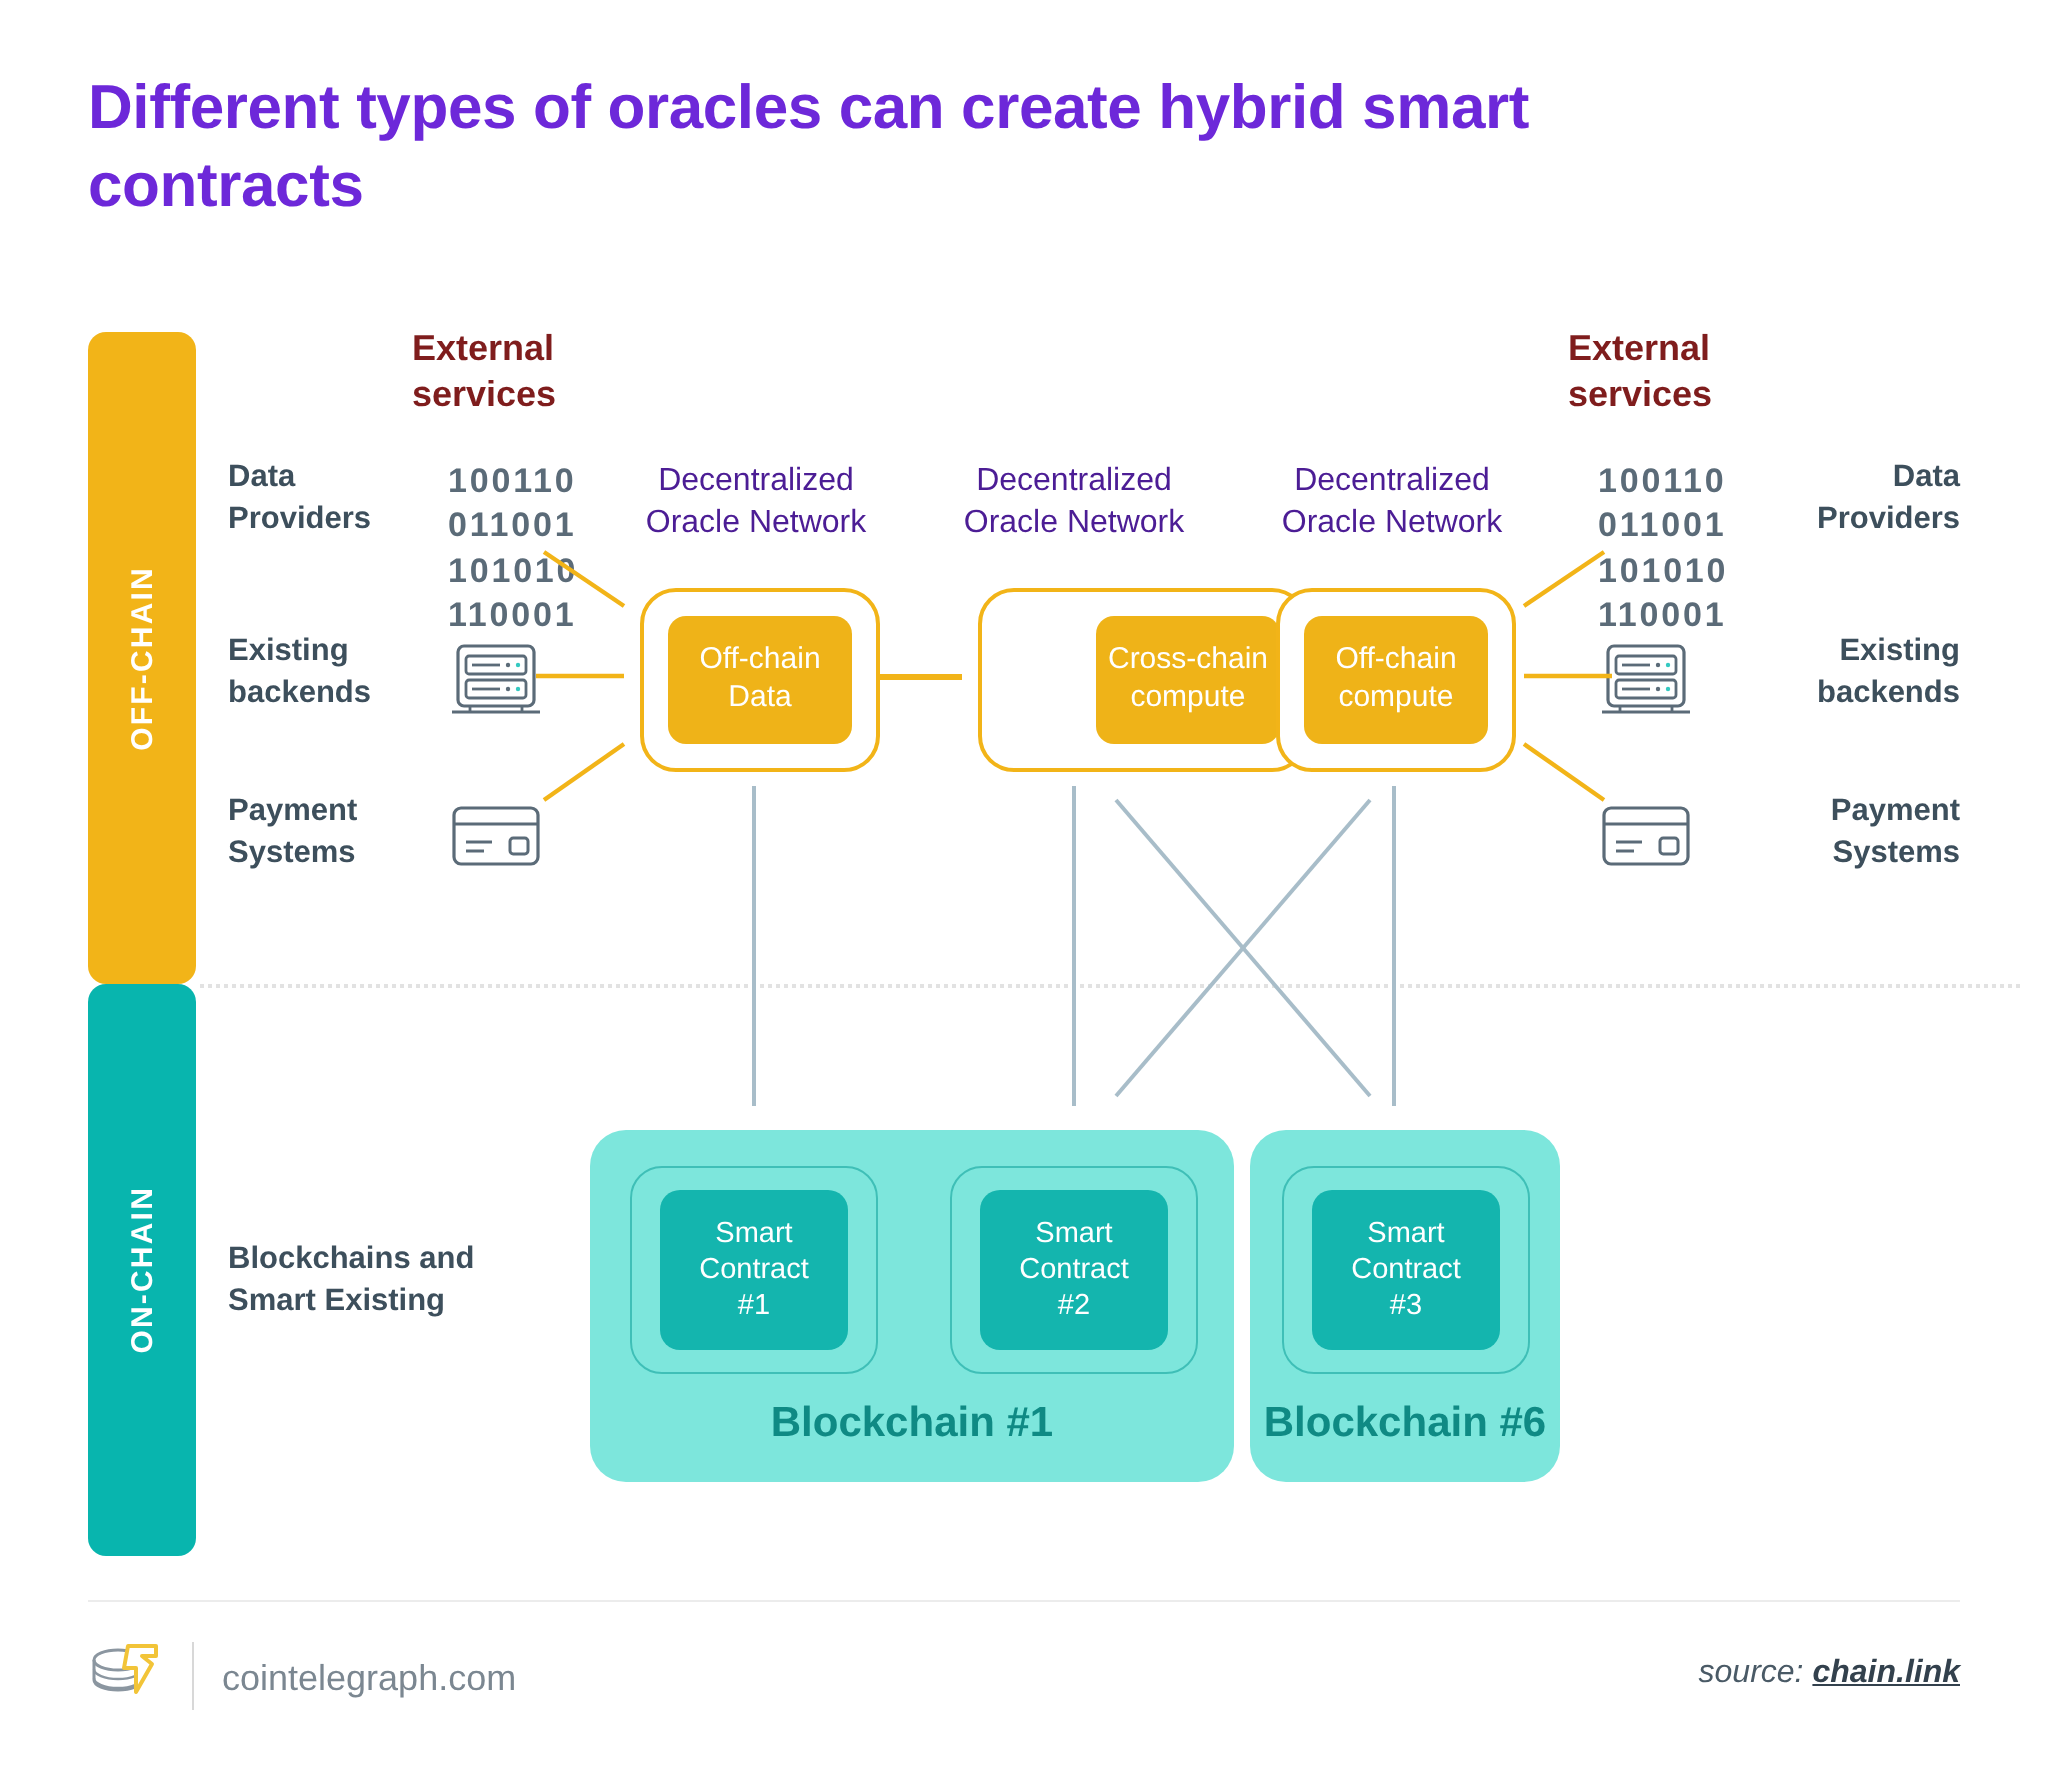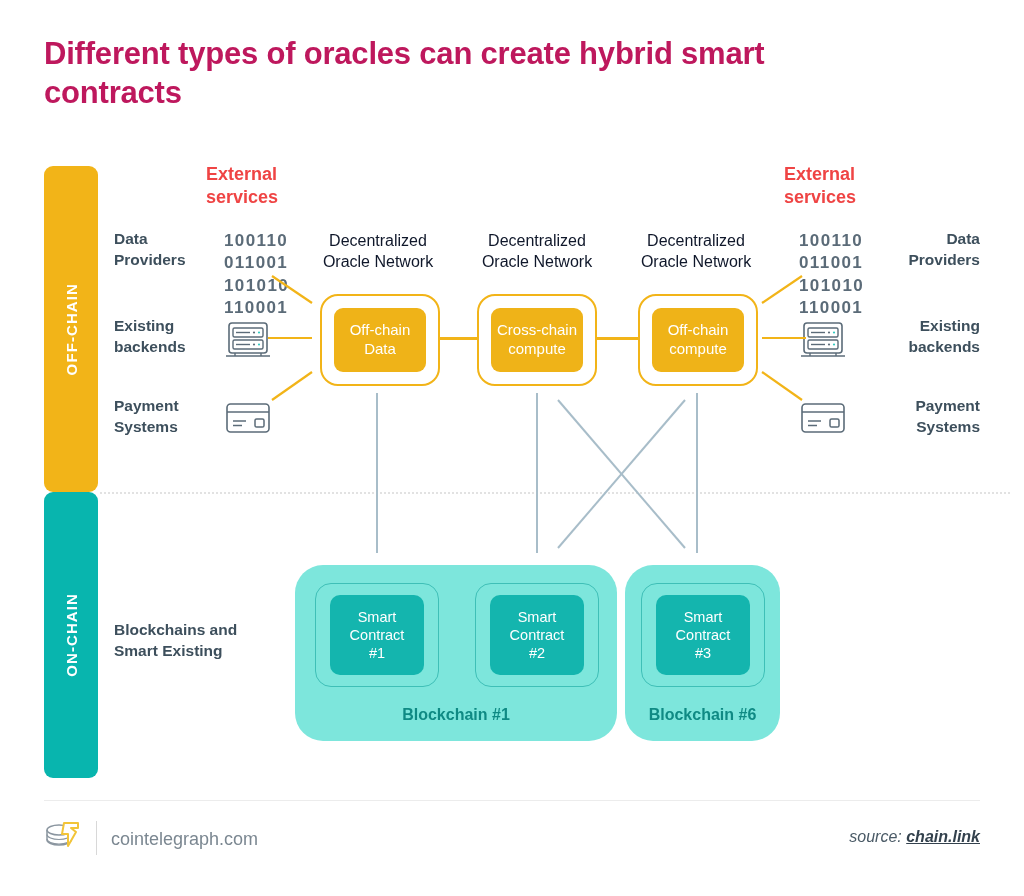--- a/index.html
+++ b/index.html
@@ -7,21 +7,21 @@
     width:1024px;height:896px;background:#ffffff;
     font-family:"Liberation Sans", sans-serif;
     color:#3d4f5c;overflow:hidden;position:relative;
   }
   #stage{position:absolute;inset:0;}
 
   
   .title{
     position:absolute;left:44px;top:34px;width:800px;
     font-size:31px;font-weight:bold;line-height:1.26;
-    color:#be185d;letter-spacing:-0.2px;
+    color:#6d28d9;letter-spacing:-0.2px;
   }
 
   
   .sidebar{
     position:absolute;left:44px;width:54px;
     border-radius:9px;
     display:flex;align-items:center;justify-content:center;
   }
   .sidebar span{
     writing-mode:vertical-rl;transform:rotate(180deg);
@@ -34,57 +34,57 @@
   .divider{
     position:absolute;left:100px;right:14px;top:492px;height:0;
     border-top:2px dotted #e2e2e2;
   }
 
   
   .lbl{position:absolute;font-size:15.5px;font-weight:bold;line-height:1.33;color:#3d4f5c;}
   .lbl.r{text-align:right;}
   .ext{
     position:absolute;font-size:18px;font-weight:bold;line-height:1.25;
-    color:#ef4444;
+    color:#7f1d1d;
   }
   .don{
-    position:absolute;font-size:16px;line-height:1.3;color:#0f172a;
+    position:absolute;font-size:16px;line-height:1.3;color:#4c1d95;
     text-align:center;font-weight:normal;
   }
 
   
   .oracle-shell{
     position:absolute;top:294px;width:116px;height:88px;
     border:2.5px solid #F2B418;border-radius:18px;background:#fff;
     display:flex;align-items:center;justify-content:center;
   }
   .oracle-inner{
     width:92px;height:64px;border-radius:9px;background:#EFB318;
     color:#ffffff;font-size:15px;line-height:1.24;text-align:center;
     display:flex;align-items:center;justify-content:center;
     white-space:pre-line;
   }
   #oracle-0{left:320px;}
-  #oracle-1{left:477px;}
+  #oracle-1{left:489px;padding-left:45px;}
   #oracle-2{left:638px;}
   .oracle-link{
     position:absolute;top:337px;height:2.5px;width:46px;background:#F2B418;
   }
   #olink-0{left:435px;}
   #olink-1{left:594px;}
 
   
   .chain{
-    position:absolute;border-radius:28px;background:#7DE6DC;
+    position:absolute;border-radius:18px;background:#7DE6DC;
   }
   #chain-0{left:295px;top:565px;width:322px;height:176px;}
   #chain-1{left:625px;top:565px;width:155px;height:176px;}
   .chain-name{
     position:absolute;left:0;right:0;bottom:17px;text-align:center;
-    font-size:16px;font-weight:bold;color:#0f8a84;
+    font-size:21px;font-weight:bold;color:#0f8a84;
   }
   .sc-ring{
     position:absolute;top:18px;width:122px;height:102px;
     border:1.4px solid #3fbfb7;border-radius:16px;
     display:flex;align-items:center;justify-content:center;
   }
   .sc-box{
     width:94px;height:80px;border-radius:10px;background:#14B5AE;
     color:#ffffff;font-size:14.5px;line-height:1.26;text-align:center;
     display:flex;align-items:center;justify-content:center;

